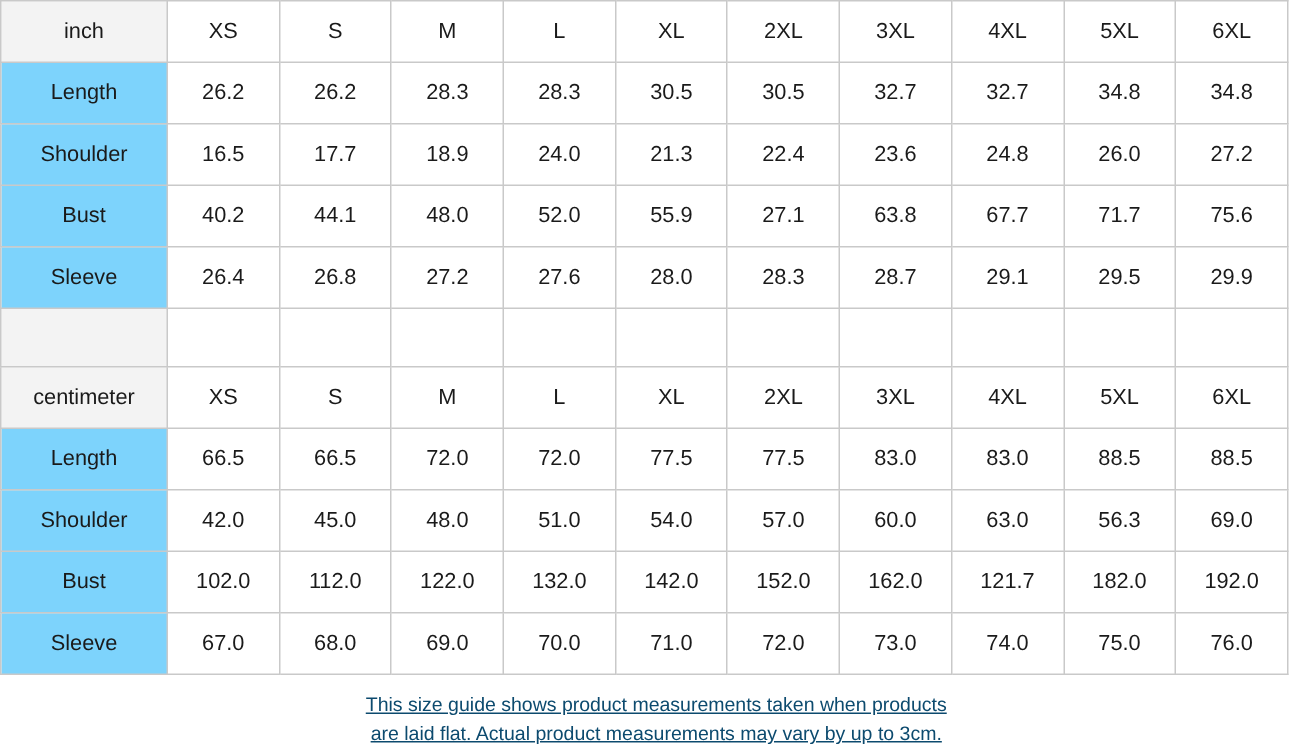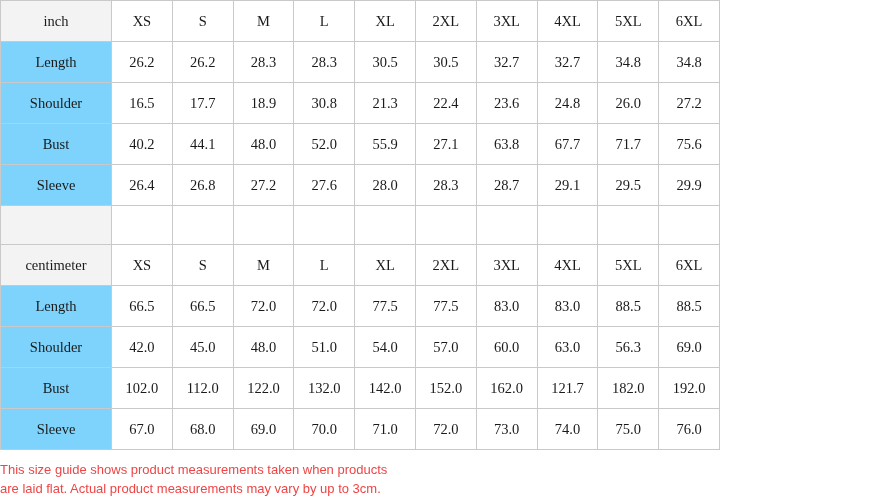--- a/index.html
+++ b/index.html
@@ -15,23 +15,22 @@
     overflow: hidden;
   }
   .size-guide {
     width: 875px;
     height: 498px;
     position: relative;
     box-sizing: border-box;
   }
   table.size-table {
     border-collapse: collapse;
-    width: 720px;
+    width: 859px;
     table-layout: fixed;
-    font-family: Liberation Serif, serif;
   }
   table.size-table td {
     border: 1px solid #c9c9c9;
     text-align: center;
     vertical-align: middle;
     font-size: 14.5px;
     color: #1a1a1a;
     height: 40px;
     padding: 0;
     background: #ffffff;
@@ -57,24 +56,26 @@
     border-left: 1px solid #c9c9c9;
     border-right: 1px solid #c9c9c9;
     border-top: 1px solid #c9c9c9;
     border-bottom: 1px solid #c9c9c9;
     background: #ffffff;
   }
   tr.spacer td.rowhead {
     background: #f3f3f3;
   }
   .footnote {
+    text-align: center;
     font-size: 13px;
-    color: #ef4444;
+    color: #0c4a6e;
     line-height: 19px;
     padding-top: 10px;
+    text-decoration: underline;
   }
   .footnote div {
     white-space: nowrap;
   }
 </style>
 </head>
 <body>
 
 <div class="size-guide">
 
@@ -107,21 +108,21 @@
         <td>32.7</td>
         <td>34.8</td>
         <td>34.8</td>
       </tr>
 
       <tr>
         <td class="rowhead">Shoulder</td>
         <td>16.5</td>
         <td>17.7</td>
         <td>18.9</td>
-        <td>30.8</td>
+        <td>24.0</td>
         <td>21.3</td>
         <td>22.4</td>
         <td>23.6</td>
         <td>24.8</td>
         <td>26.0</td>
         <td>27.2</td>
       </tr>
 
       <tr>
         <td class="rowhead">Bust</td>

